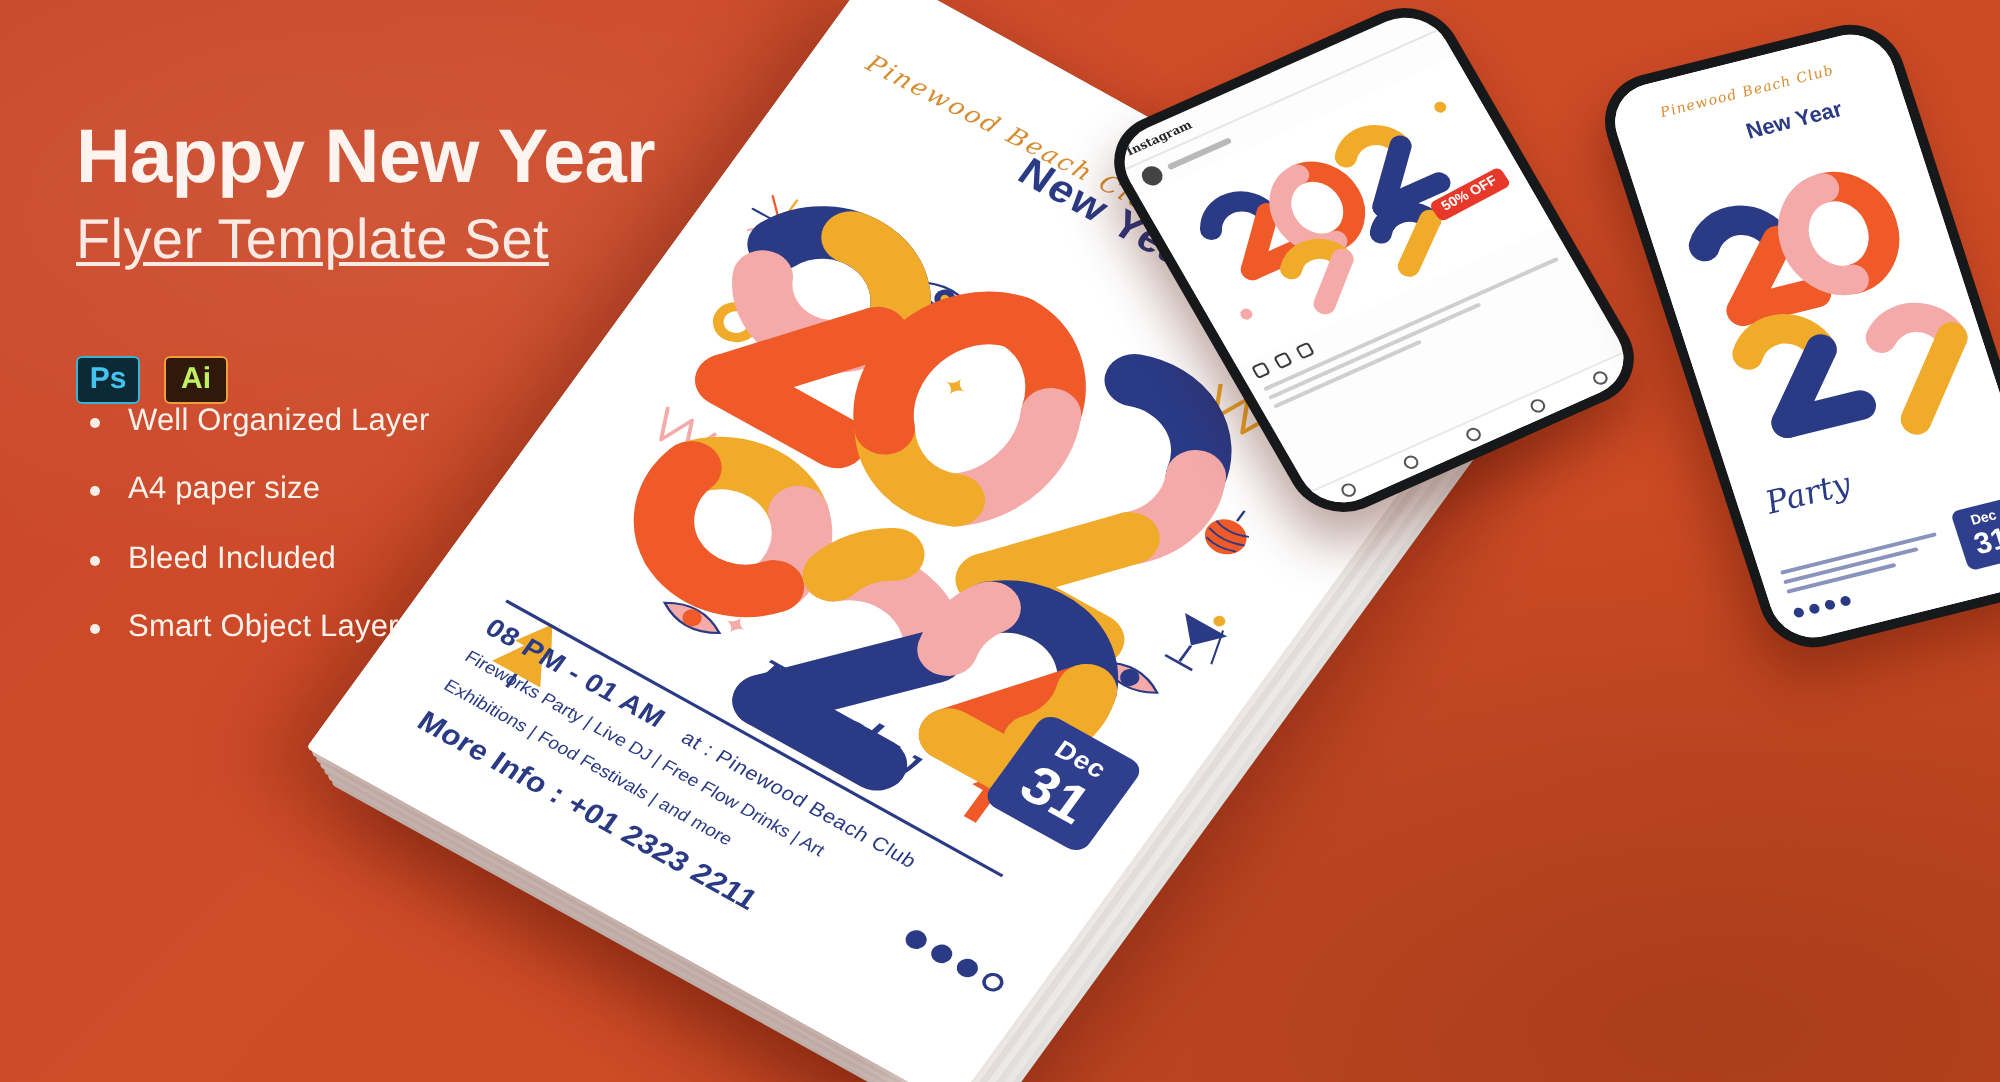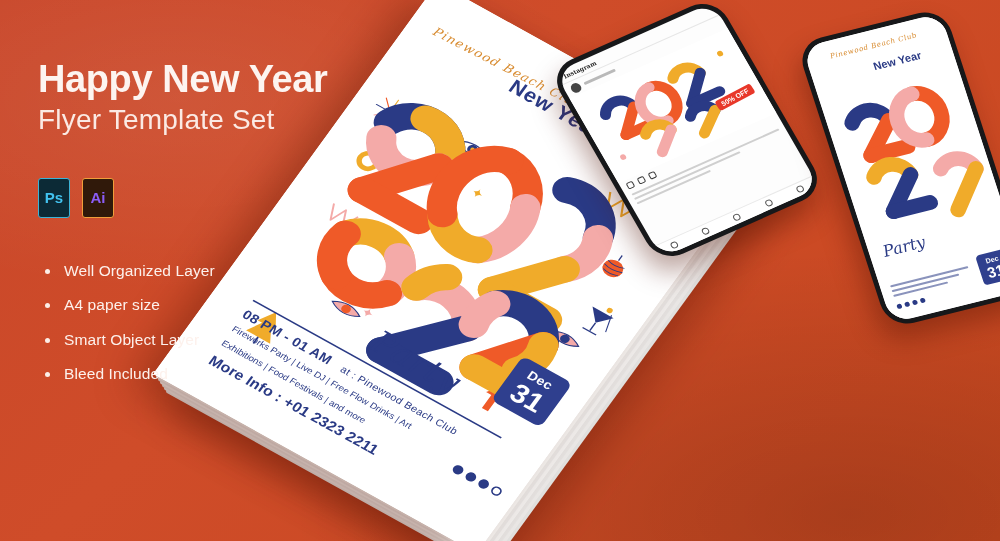--- a/index.html
+++ b/index.html
@@ -21,32 +21,32 @@
   }
 
   
   .promo { position:absolute; left:38px; top:60px; width:340px; z-index:40; }
   .promo-title {
     font-size:38px; font-weight:bold; color:#fdf4f0;
     letter-spacing:-0.4px; line-height:1.05; white-space:nowrap;
   }
   .promo-sub {
     font-size:28px; font-weight:300; color:#fbeae4;
-    letter-spacing:0.2px; margin-top:4px; white-space:nowrap;
+    letter-spacing:0.2px; margin-top:4px; white-space:nowrap;text-decoration:underline;
   }
   .badges { display:flex; gap:12px; margin-top:42px; }
   .badge {
-    width:32px; height:40px; border-radius:3px;
+    width:32px; height:24px; border-radius:3px;
     display:flex; align-items:center; justify-content:center;
     font-size:15px; font-weight:bold; font-family:"Liberation Sans", sans-serif;
   }
   .badge.ps { background:#0c2a36; border:1.6px solid #3bb3d6; color:#42c3f0; }
-  .badge.ai { background:#30190a; border:1.6px solid #f09e3a; color:#8b5cf6; }
-
-  .features { margin-top:44px; list-style:none; }
+  .badge.ai { background:#30190a; border:1.6px solid #f09e3a; color:#bef264; }
+
+  .features { list-style:none; }
   .features li {
     position:relative; padding-left:26px; margin-bottom:16.5px;
     font-size:15.5px; color:#fdf1ec; font-weight:400; letter-spacing:0.1px;
   }
   .features li::before {
     content:""; position:absolute; left:7px; top:7px;
     width:5px; height:5px; border-radius:50%; background:#fceee7;
   }
 
   
@@ -230,22 +230,22 @@
     <div class="promo-sub">Flyer Template Set</div>
 
     <div class="badges">
       <div class="badge ps">Ps</div>
       <div class="badge ai">Ai</div>
     </div>
 
     <ul class="features">
       <li>Well Organized Layer</li>
       <li>A4 paper size</li>
+      <li>Bleed Included</li>
       <li>Smart Object Layer</li>
-      <li>Bleed Included</li>
     </ul>
   </div>
 
   <div class="stack-wrap">
     <div class="paper-shadow"></div>
     <div class="paper sheet s1"></div>
     <div class="paper sheet s2"></div>
     <div class="paper sheet s3"></div>
     <div class="paper sheet s4"></div>
     <div class="paper sheet s5"></div>

